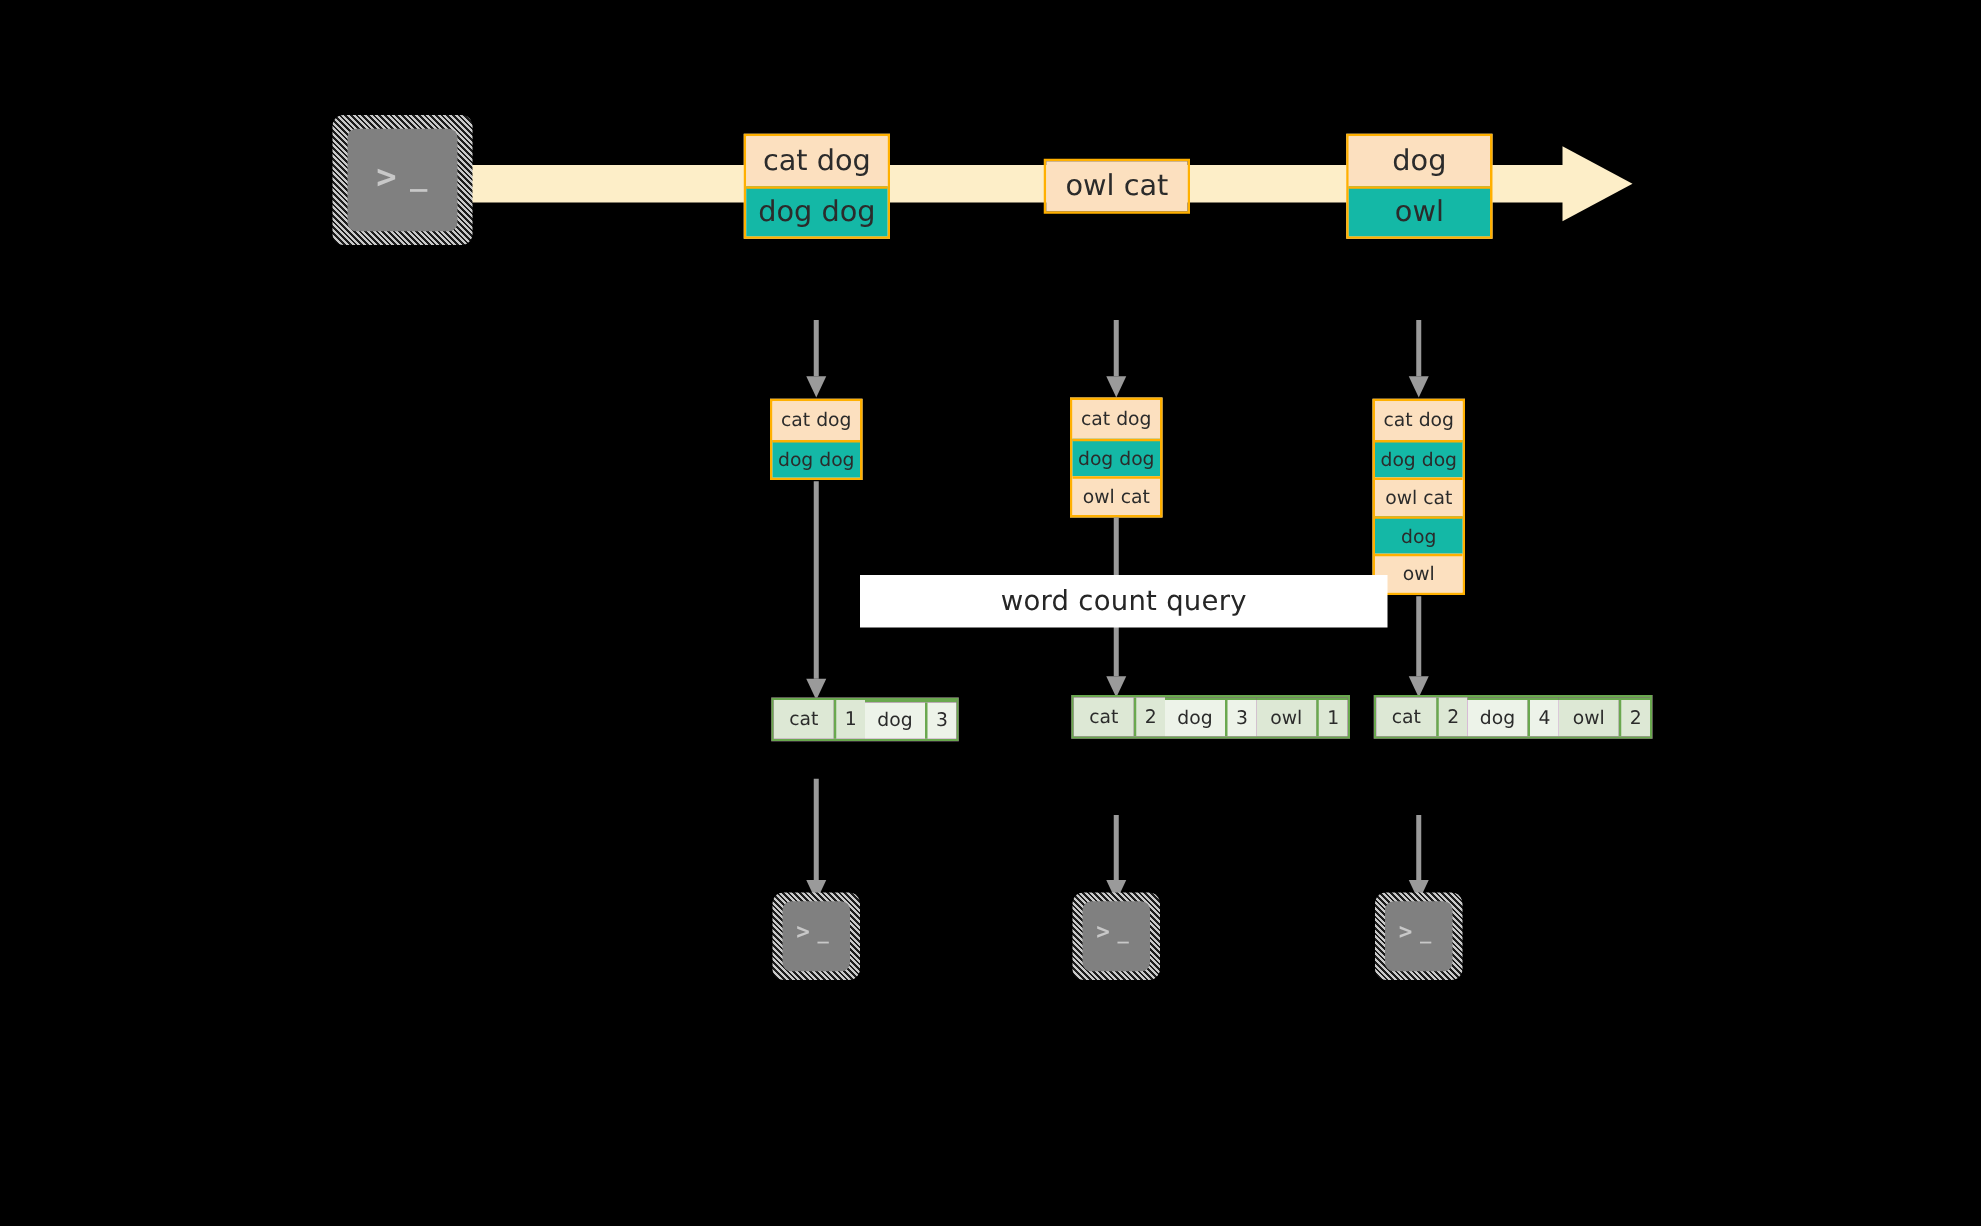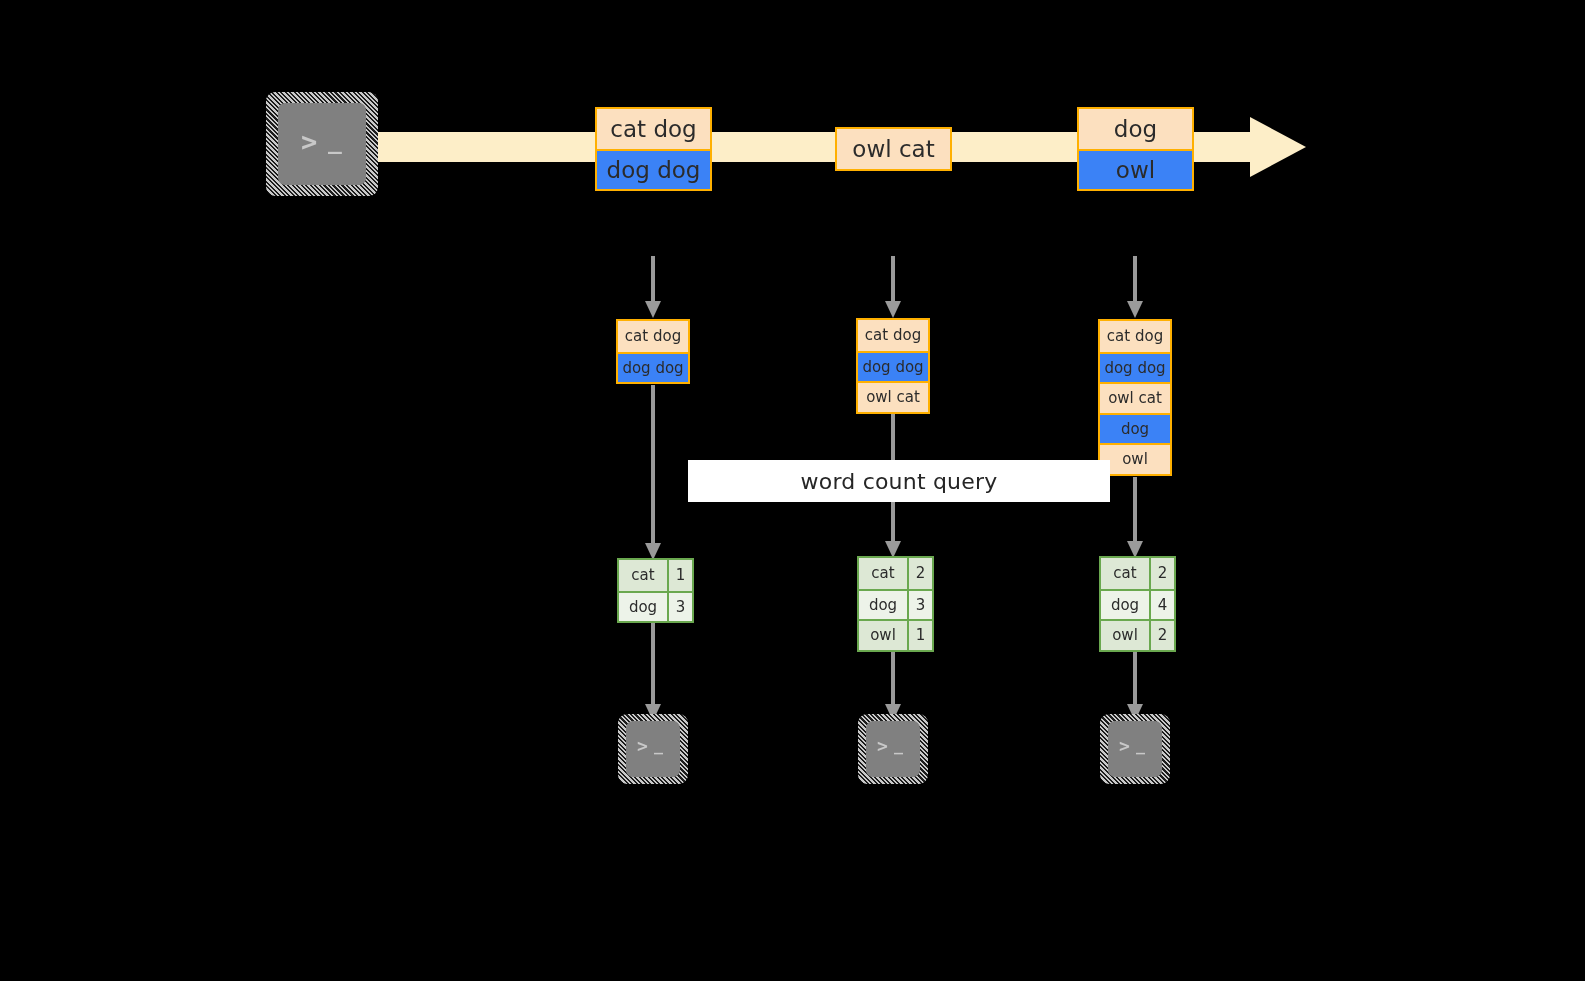--- a/index.html
+++ b/index.html
@@ -71,34 +71,34 @@
     box-sizing: border-box;
     display: flex;
     align-items: center;
     justify-content: center;
     color: #2b2b2b;
     white-space: nowrap;
     flex: 1 1 auto;
   }
   .obox .orow + .orow { border-top: 2.5px solid #ffb000; }
   .obox .orow.shade-a { background: #fce0bf; }
-  .obox .orow.shade-b { background: #3b82f6; }
+  .obox .orow.shade-b { background: #14b8a6; }
 
   .obox.big  { font-size: 23px; }
   .obox.big .orow  { height: 40px; }
   .obox.small { font-size: 15px; }
   .obox.small .orow { height: 30.5px; }
 
   
   .gtab {
     position: absolute;
     box-sizing: border-box;
     border: 2.5px solid #6aa84f;
     display: flex;
-    flex-direction: column;
+    flex-direction: row;
     font-size: 15px;
     background: #a21caf;
   }
   .gtab .grow {
     display: flex;
     height: 30.5px;
     box-sizing: border-box;
   }
   .gtab .grow + .grow { border-top: 2.5px solid #6aa84f; }
   .gtab .gcell {

